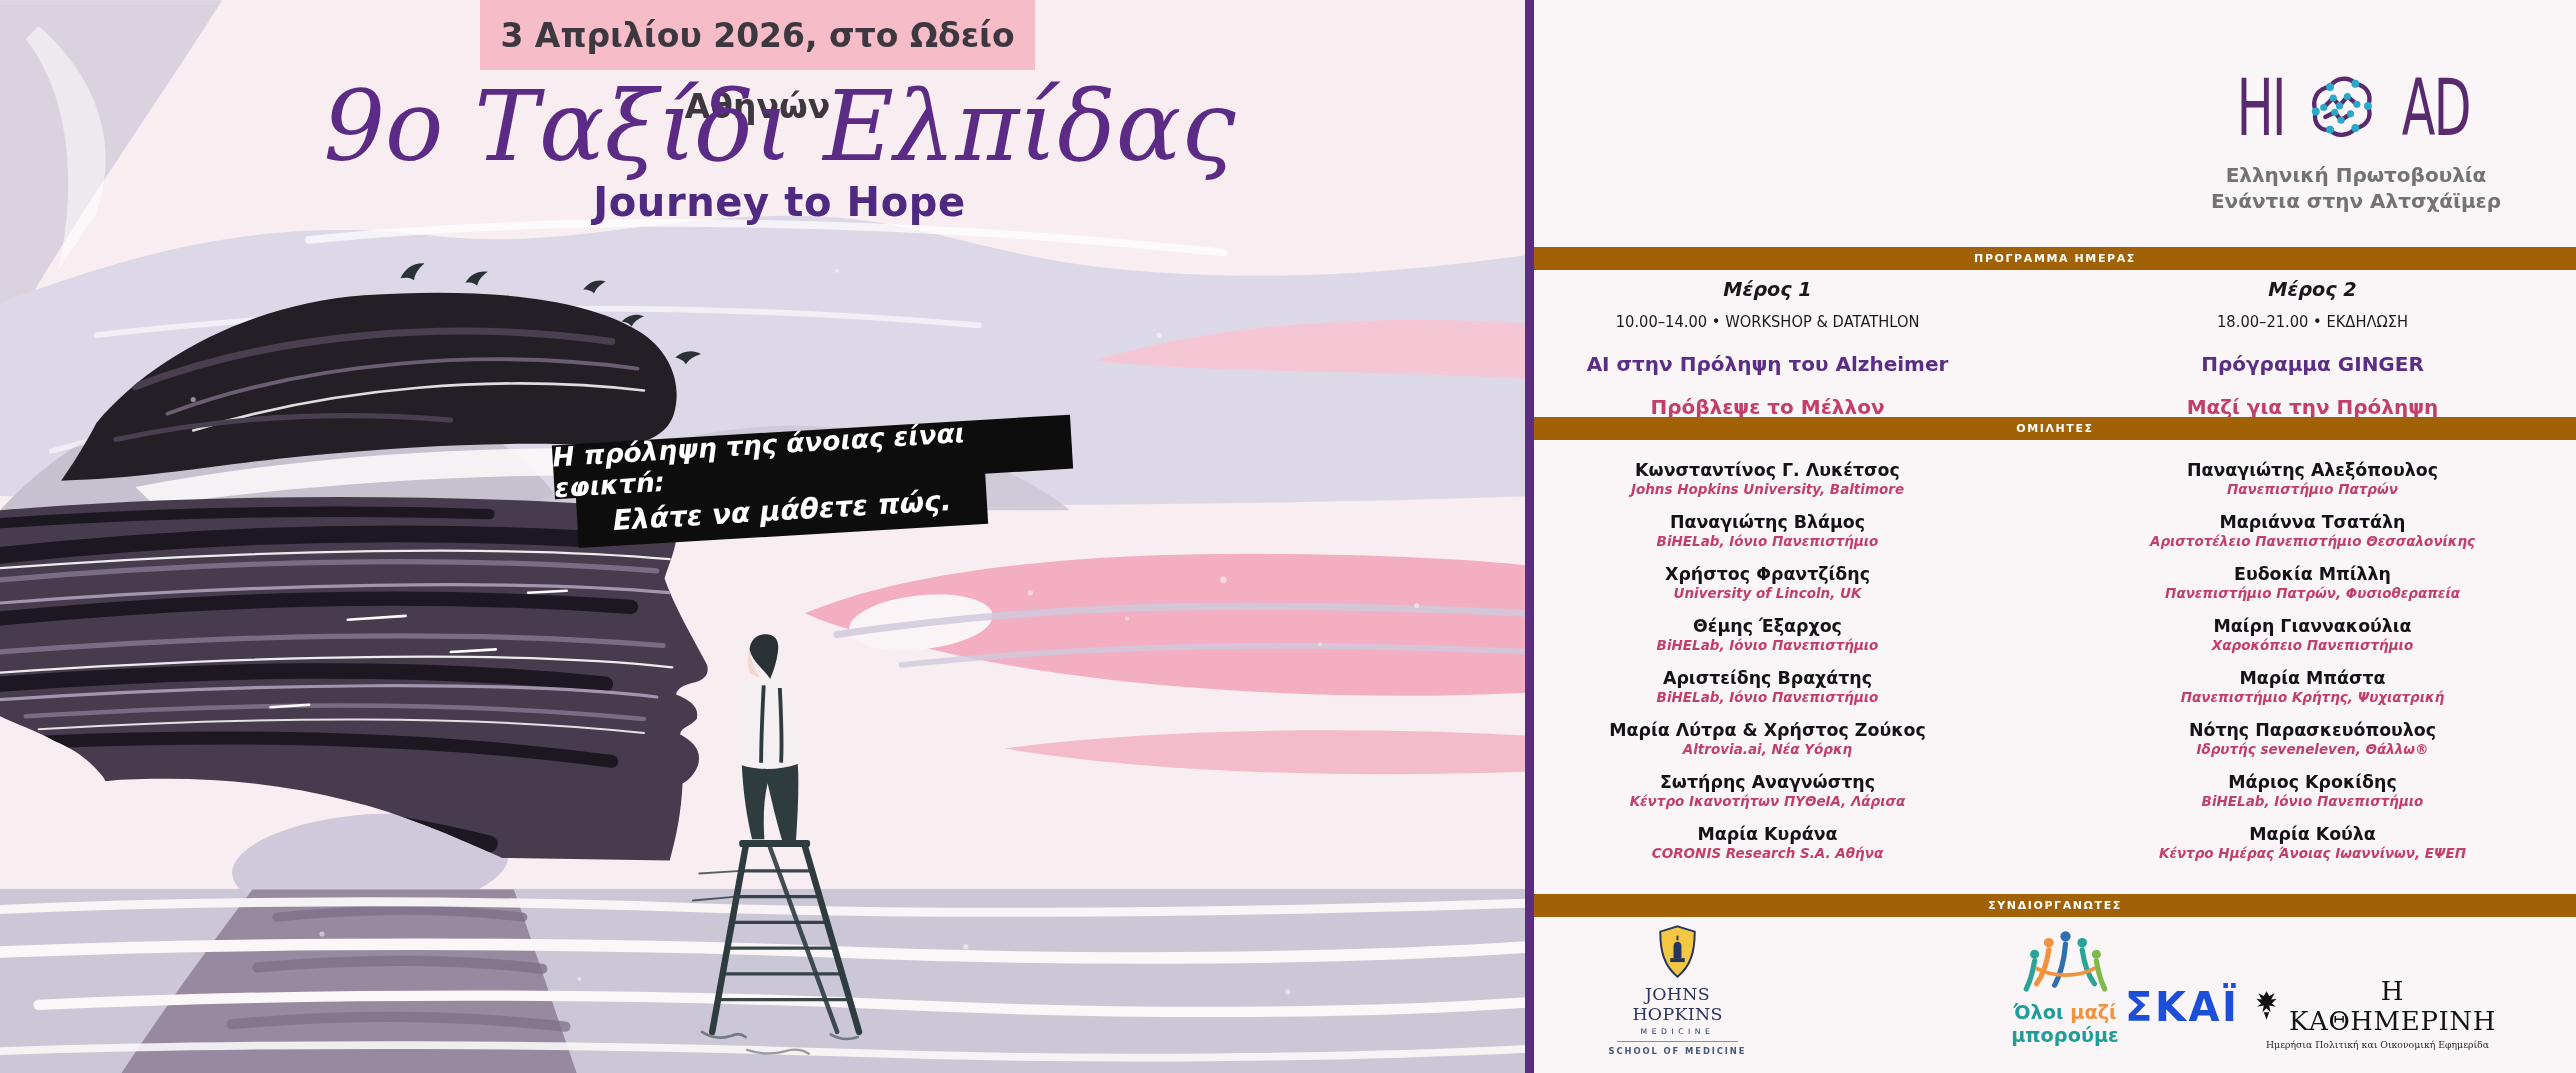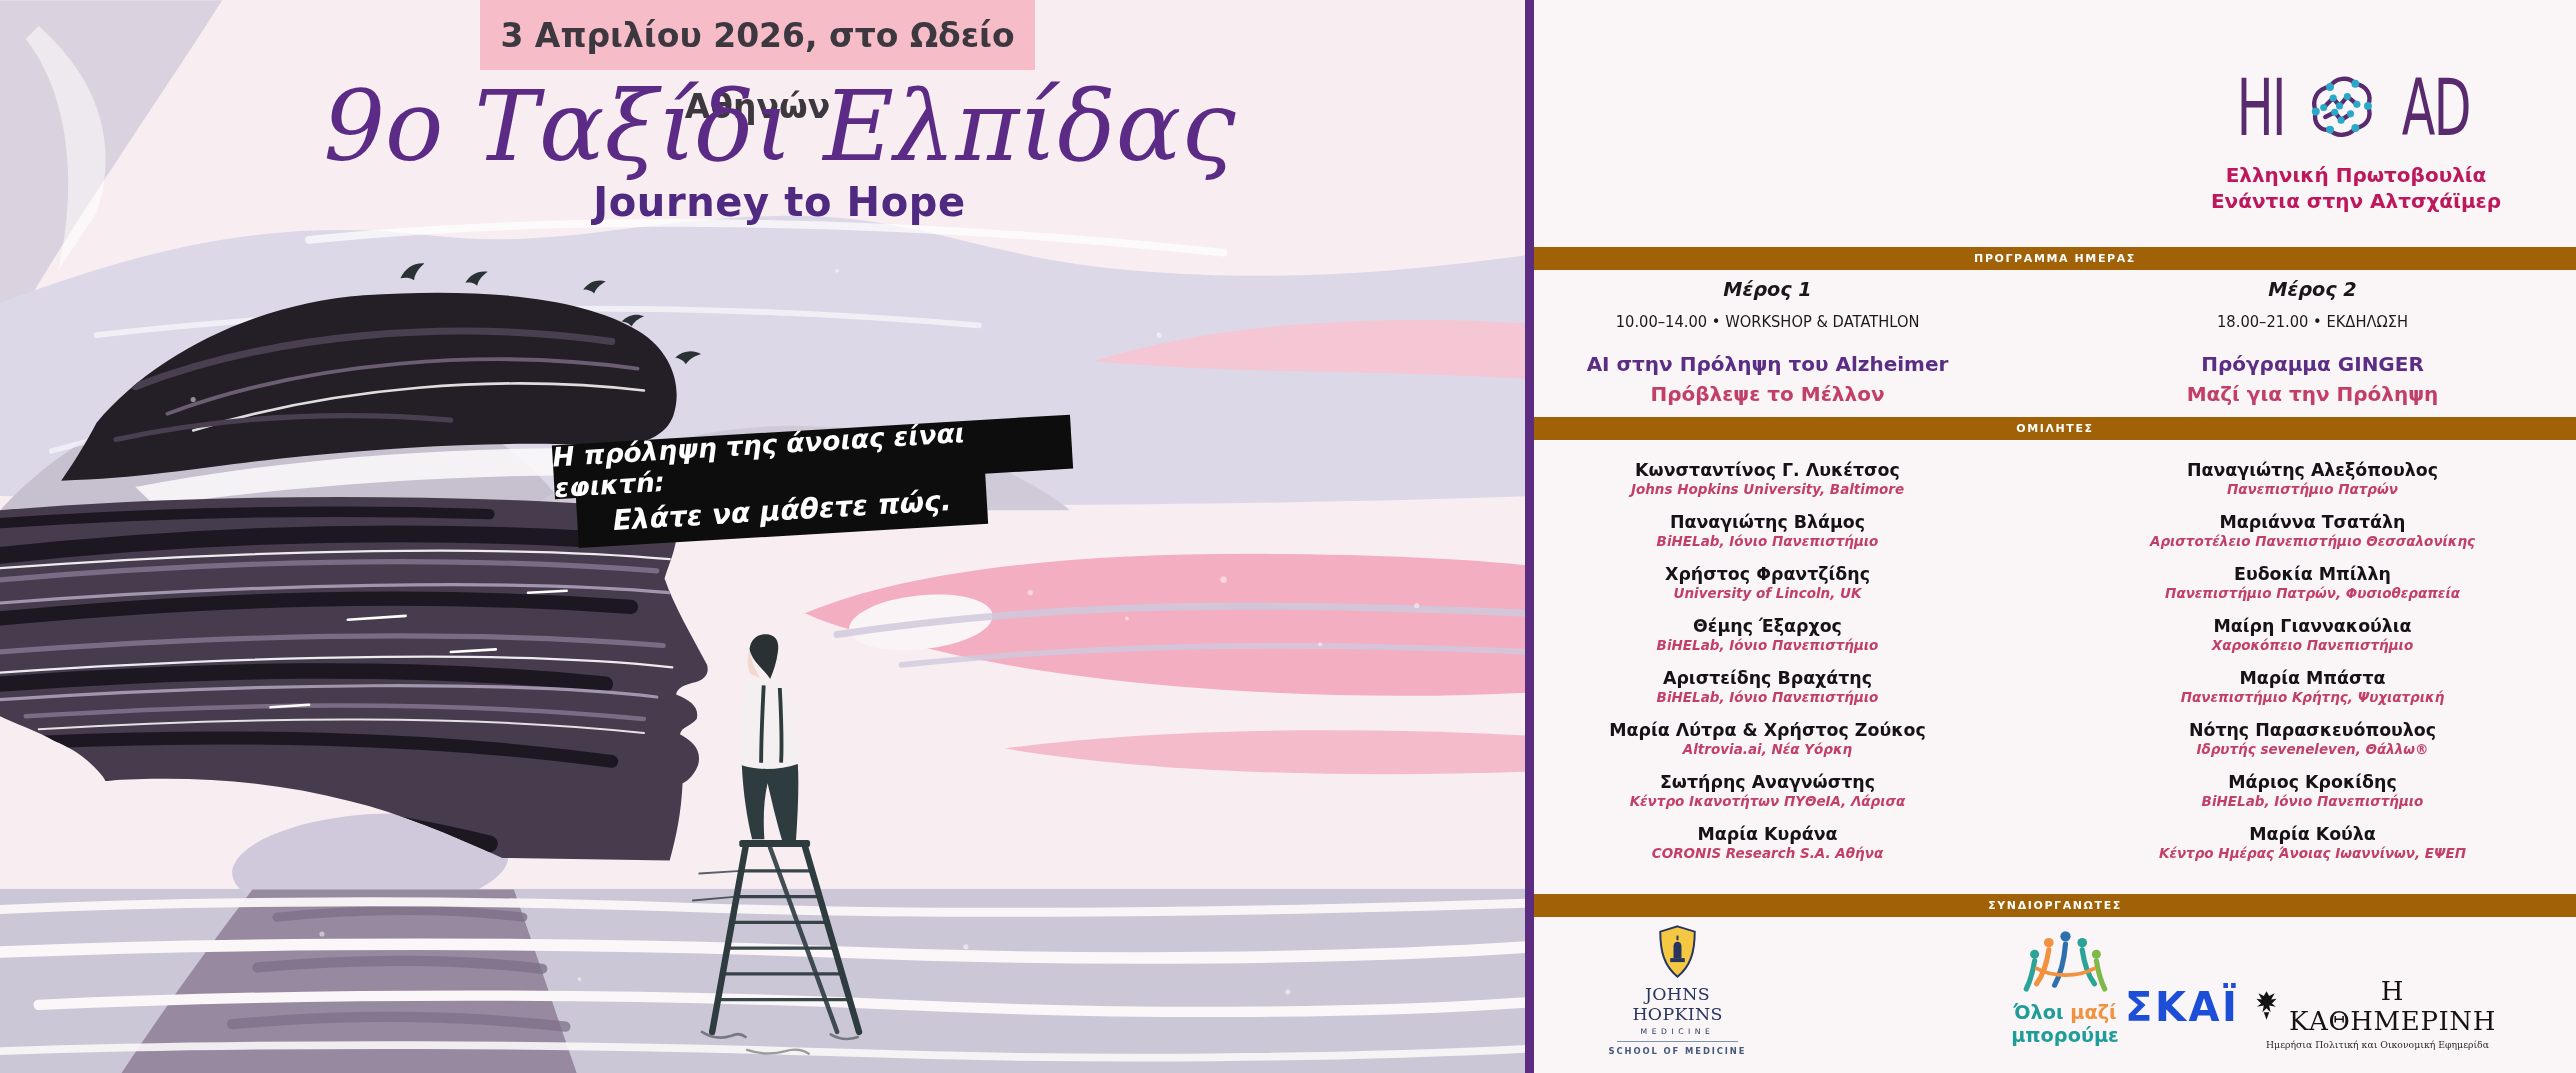--- a/index.html
+++ b/index.html
@@ -22,33 +22,33 @@
   .tag-band-1{left:553px;top:430px;width:519px;height:54px;font-size:26.4px;}
   .tag-band-2{left:577px;top:484px;width:410px;height:52px;font-size:28px;}
 
   
   .right-panel{position:absolute;left:1534px;top:0;width:1042px;height:1074px;background:#faf5f7;}
   .divider{position:absolute;left:1525px;top:0;width:9px;height:1074px;background:#5b2c7f;z-index:6;}
 
   .hiad{position:absolute;left:2195px;top:62px;width:322px;text-align:center;}
   .hiad-row{display:flex;align-items:center;justify-content:center;gap:1.3px;}
   .hiad-word{font-size:79px;color:#5a2a6e;transform:scaleX(.62);letter-spacing:-2.6px;}
-  .hiad-tagline{font-size:20px;font-weight:bold;color:#be185d;line-height:1.32;margin-top:7.7px;}
+  .hiad-tagline{font-size:20px;font-weight:bold;color:#737373;line-height:1.32;margin-top:7.7px;}
 
   .bar{position:absolute;left:1534px;width:1042px;height:22.5px;background:#a16207;color:#ffffff;
        font-size:11px;font-weight:bold;letter-spacing:1.6px;text-align:center;line-height:23px;z-index:3;}
   .bar-program{top:247px;} .bar-speakers{top:417px;} .bar-partners{top:894px;}
 
   .prog-col{position:absolute;top:278px;width:451px;text-align:center;}
   .prog-col.c1{left:1542px;} .prog-col.c2{left:2087px;}
   .prog-part{font-size:19.3px;font-weight:bold;font-style:italic;color:#19171b;}
   .prog-time{font-size:16.7px;color:#1b191d;margin-top:10.3px;}
   .prog-time span{display:inline-block;transform:scaleX(.88);white-space:nowrap;}
   .prog-l1{font-size:20px;font-weight:bold;color:#5b2d84;margin-top:20.6px;}
-  .prog-l2{font-size:20px;font-weight:bold;color:#c23f68;margin-top:6px;}
+  .prog-l2{font-size:20px;font-weight:bold;color:#c23f68;margin-top:19px;}
 
   .speaker-col{position:absolute;top:451px;width:451px;text-align:center;}
   .speaker-col.c1{left:1542px;} .speaker-col.c2{left:2087px;}
   .person{height:52px;padding-top:7.7px;}
   .pname{font-size:17.4px;font-weight:bold;color:#151317;line-height:22px;}
   .paffil{font-size:13.5px;font-weight:bold;font-style:italic;color:#c23f68;line-height:16.7px;}
 
   .partner{position:absolute;text-align:center;}
   .jh{left:1600px;top:925px;width:155px;}
   .jh-name{font-family:"DejaVu Serif","Liberation Serif",serif;font-size:17.4px;color:#27355f;margin-top:3.9px;letter-spacing:0.3px;}

